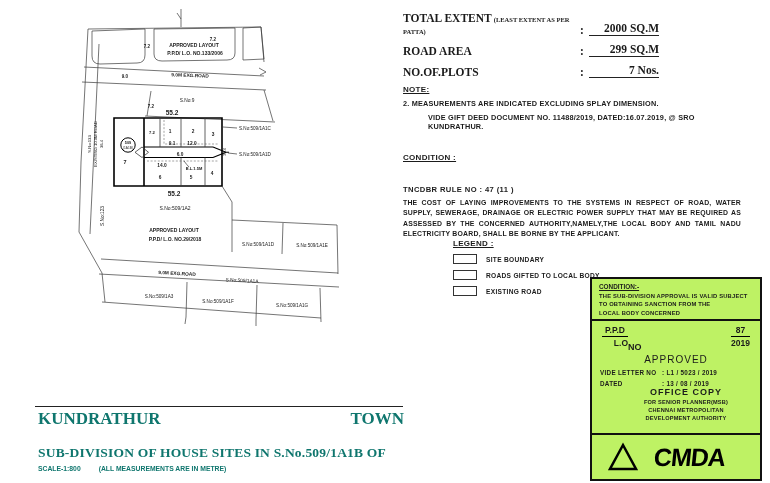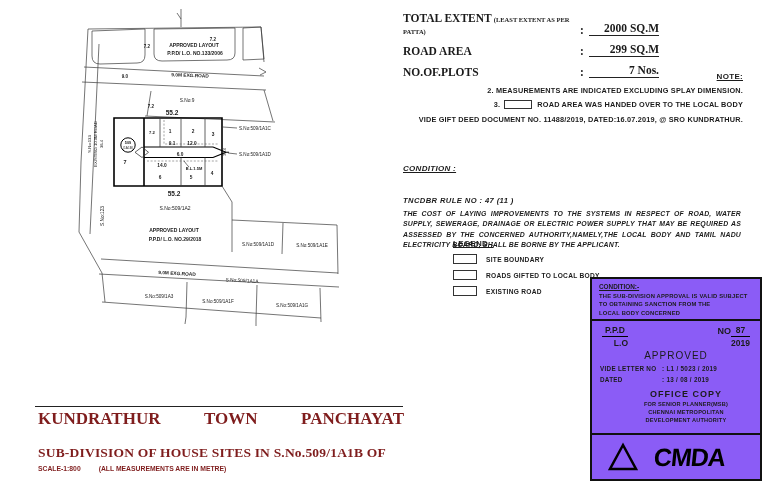--- a/index.html
+++ b/index.html
@@ -21,65 +21,65 @@
   
   .stats{left:403px;top:12px;width:256px;}
   .stat-row{display:flex;align-items:flex-end;margin-bottom:7px;
             font-family:"Liberation Serif",serif;font-weight:bold;font-size:11.5px;}
   .stat-label{flex:0 0 172px;}
   .stat-note{font-size:6.5px;font-weight:bold;margin-left:2px;}
   .stat-colon{flex:0 0 14px;text-align:center;}
   .stat-value{flex:1;text-align:right;border-bottom:1px solid #222;padding-bottom:1px;}
 
   .h-ul{font-weight:bold;text-decoration:underline;font-size:8px;letter-spacing:.3px;}
-  .note-blk{left:403px;top:72px;width:340px;font-size:7.3px;font-weight:bold;text-align:right;}
+  .note-blk{left:403px;top:85px;width:340px;font-size:7.3px;font-weight:bold;}
   .note-blk .ln{margin-top:5px;letter-spacing:.2px;}
   .gift-rect{display:inline-block;width:26px;height:7px;border:1px solid #333;
              vertical-align:middle;margin:0 5px 1px 4px;}
-  .ind{}
-
-  .cond-blk{left:403px;top:164px;width:338px;font-style:italic;}
+  .ind{margin-left:25px;}
+
+  .cond-blk{left:403px;top:153px;width:338px;}
   .cond-rule{font-size:7.6px;font-weight:bold;margin-top:23px;letter-spacing:.4px;}
   .cond-body{font-size:6.9px;font-weight:bold;margin-top:4px;line-height:1.5;
              text-align:justify;letter-spacing:.2px;}
 
   .legend-blk{left:405px;top:239px;width:250px;margin-left:48px;}
   .legend-item{display:flex;align-items:center;margin-top:6px;}
   .sw{width:22px;height:8px;border:1px solid #333;background:#fff;margin-right:9px;}
   .sw.first{border-width:1.5px;}
   .legend-item span{font-size:6.6px;font-weight:bold;letter-spacing:.3px;}
 
   
   .appr{left:590px;top:277px;width:172px;height:204px;border:2px solid #111;
-        box-sizing:border-box;display:flex;flex-direction:column;background:#8b5cf6;}
+        box-sizing:border-box;display:flex;flex-direction:column;background:#bef264;}
   .appr-cond{padding:4px 7px 3px 7px;border-bottom:2px solid #111;}
   .appr-cond .hd{font-size:6.4px;font-weight:bold;text-decoration:underline;}
   .appr-cond .cl{font-size:5.8px;font-weight:bold;margin-top:2.5px;letter-spacing:.2px;}
   .ppd-row{display:flex;align-items:flex-start;padding:4px 10px 0 10px;}
   .frac{text-align:center;font-size:8.5px;font-weight:bold;}
   .frac .top{border-bottom:1.2px solid #000;padding:0 3px 1px 3px;display:block;}
   .frac .bot{display:block;padding-top:1px;text-align:right;}
-  .ppd-no{flex:1;text-align:right;font-size:9px;font-weight:bold;padding-top:1px;}
+  .ppd-no{flex:1;text-align:left;font-size:9px;font-weight:bold;padding-top:1px;margin-top:16px;}
   .approved{text-align:center;font-size:10px;font-weight:normal;letter-spacing:1px;margin-top:2px;}
   .vd-row{display:flex;padding:0 8px;margin-top:4px;font-size:6.3px;font-weight:bold;}
   .vd-row .lb{flex:0 0 62px;letter-spacing:.3px;}
   .vd-row .cv{letter-spacing:.3px;}
-  .office{margin-top:6px;text-align:center;padding-left:20px;}
+  .office{text-align:center;padding-left:20px;}
   .office .oc{font-size:9px;font-weight:bold;letter-spacing:1px;}
   .office .fl{font-size:5.6px;font-weight:bold;margin-top:2px;letter-spacing:.2px;}
   .logo-box{margin-top:auto;border-top:2px solid #111;height:46px;display:flex;
             align-items:center;box-sizing:border-box;}
   .tri{margin-left:16px;}
   .cmda{font-size:25px;font-weight:900;letter-spacing:-1px;transform:skewX(-6deg);
         margin-left:16px;color:#000;font-family:"Liberation Sans",sans-serif;}
 
   
   .title-rule{left:35px;top:406px;width:368px;border-top:1.5px solid #222;height:0;}
   .title-blk{left:38px;top:409px;width:366px;font-family:"Liberation Serif",serif;
-             font-weight:bold;color:#7f1d1d;}
+             font-weight:bold;color:#0f766e;}
   .t1{display:flex;justify-content:space-between;font-size:17px;}
   .t2{font-size:13.5px;margin-top:16px;letter-spacing:.2px;}
   .t3{font-size:13.5px;margin-top:1px;}
   .t4{font-family:"Liberation Sans",sans-serif;font-size:6.8px;font-weight:bold;margin-top:4px;}
   .t4 .gap{display:inline-block;width:18px;}
 </style>
 </head>
 <body>
 
 <svg id="plan-svg" viewBox="0 0 360 345">
@@ -186,23 +186,20 @@
   <div class="stat-row">
     <span class="stat-label"><span>NO.OF.PLOTS</span></span>
     <span class="stat-colon">:</span>
     <span class="stat-value">7 Nos.</span>
   </div>
 </div>
 
 <div class="abs note-blk">
   <div class="h-ul">NOTE:</div>
   <div class="ln">2. MEASUREMENTS  ARE  INDICATED  EXCLUDING  SPLAY  DIMENSION.</div>
-  <div class="ln">
-    <span>3.</span><span class="gift-rect"></span><span>ROAD AREA  WAS  HANDED  OVER  TO  THE  LOCAL BODY</span>
-  </div>
   <div class="ln ind">VIDE GIFT DEED DOCUMENT NO. 11488/2019, DATED:16.07.2019, @ SRO KUNDRATHUR.</div>
 </div>
 
 <div class="abs cond-blk">
   <div class="h-ul">CONDITION :</div>
   <div class="cond-rule">TNCDBR  RULE  NO  : 47 (11 )</div>
   <div class="cond-body">THE COST OF LAYING IMPROVEMENTS TO THE SYSTEMS IN RESPECT OF ROAD, WATER SUPPLY, SEWERAGE, DRAINAGE OR ELECTRIC POWER SUPPLY THAT MAY BE REQUIRED AS ASSESSED BY THE CONCERNED AUTHORITY,NAMELY,THE LOCAL BODY AND TAMIL NADU ELECTRICITY BOARD, SHALL BE BORNE BY THE APPLICANT.</div>
 </div>
 
 <div class="abs legend-blk">
@@ -260,19 +257,18 @@
     </svg>
     <span class="cmda">CMDA</span>
   </div>
 </div>
 
 <div class="abs title-rule"></div>
 <div class="abs title-blk">
   <div class="t1">
     <span>KUNDRATHUR</span>
     <span>TOWN</span>
-    <span>PANCHAYAT</span>
   </div>
   <div class="t2">SUB-DIVISION  OF  HOUSE SITES  IN  S.No.509/1A1B  OF</div>
   <div class="t4">
     <span>SCALE-1:800</span><span class="gap"></span><span>(ALL MEASUREMENTS ARE IN METRE)</span>
   </div>
 </div>
 
 </body></html>

